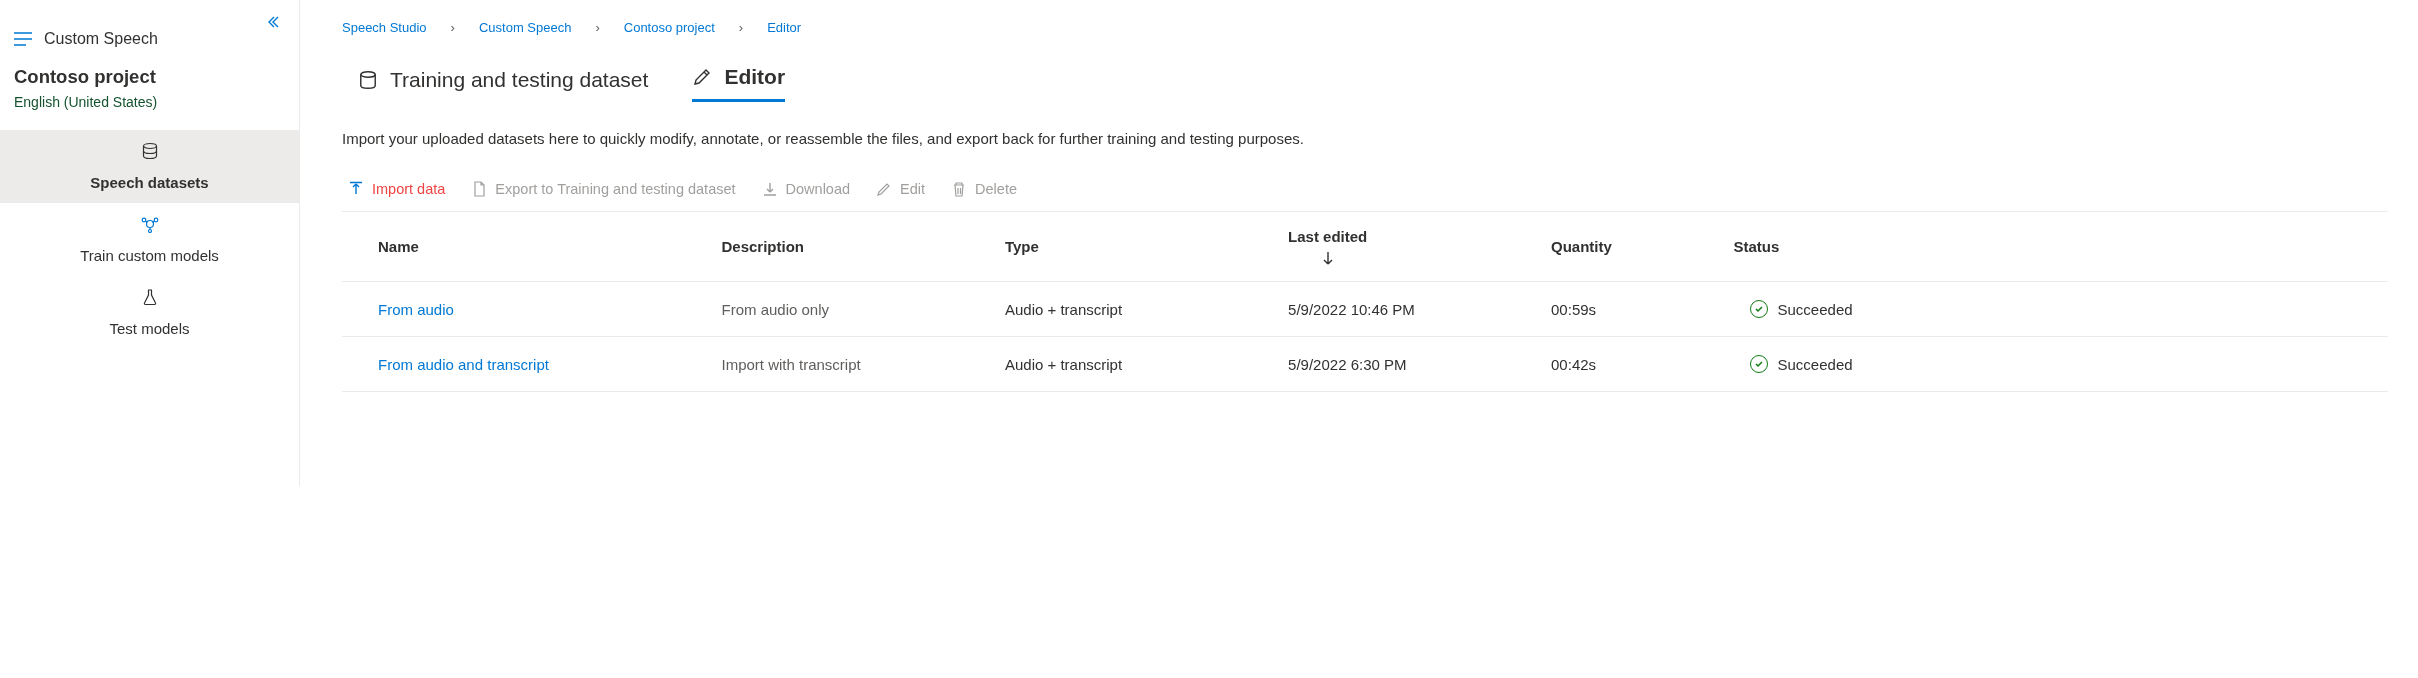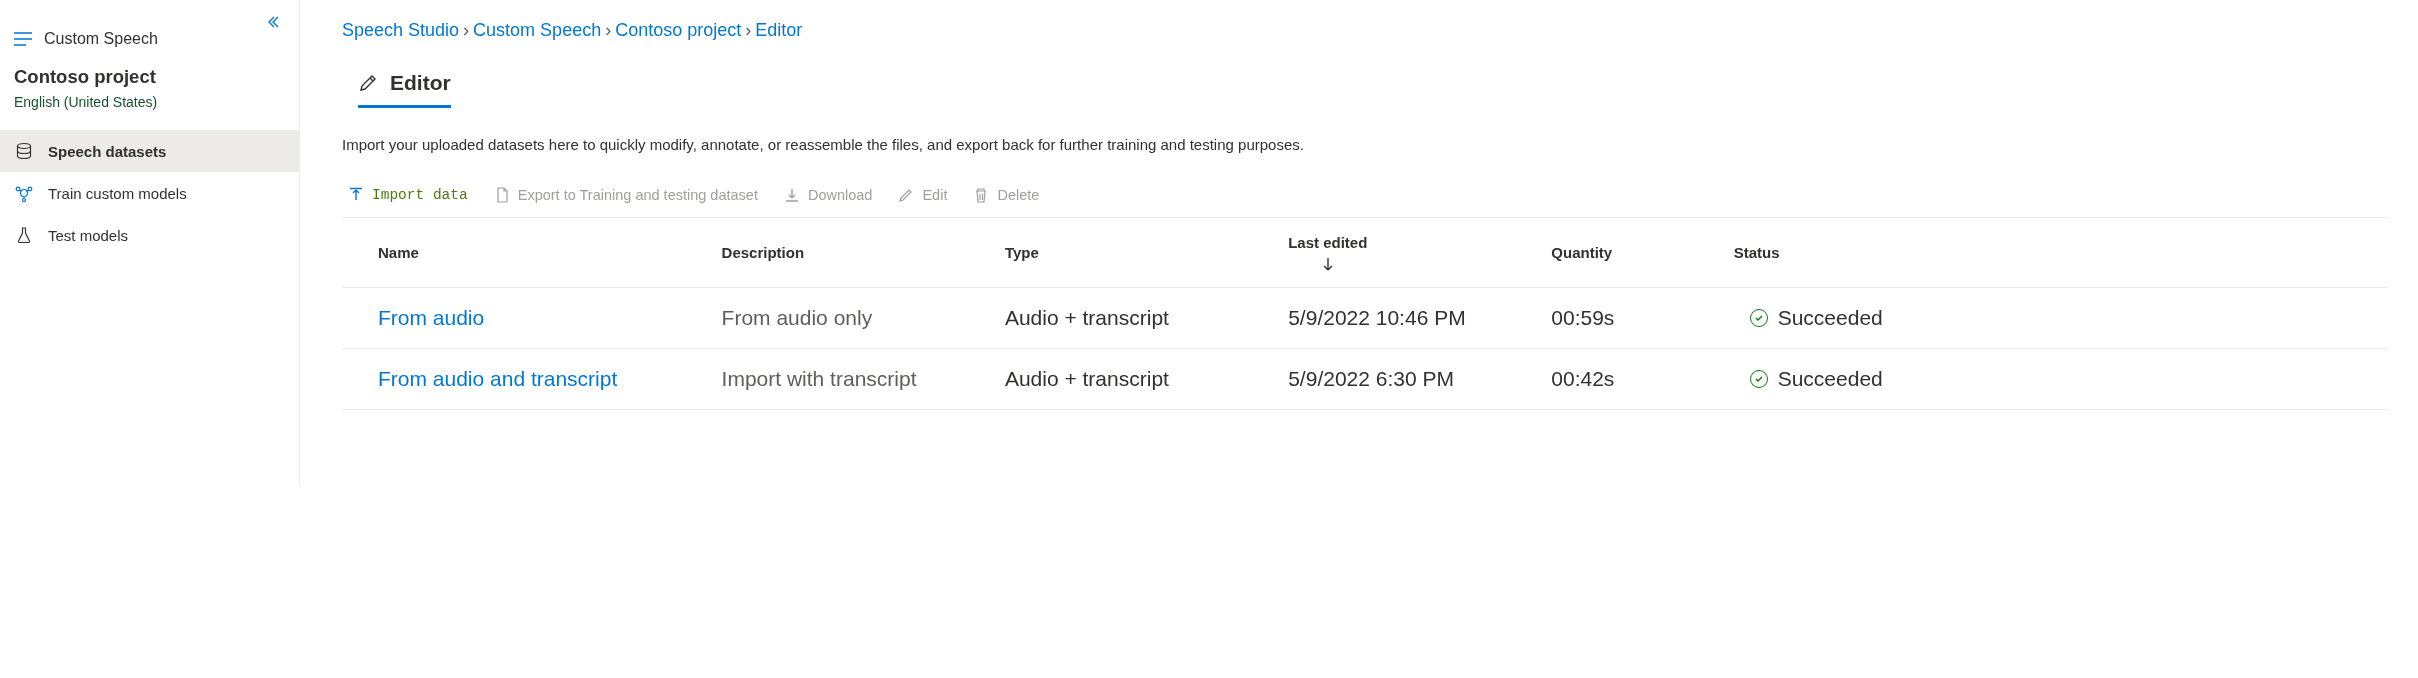--- a/index.html
+++ b/index.html
@@ -4,40 +4,40 @@
   <style>
     * { margin:0; padding:0; box-sizing:border-box; }
     body { font-family:"Segoe UI",sans-serif; font-size:14px; color:#323130; background:#fff; }
     .app { display:flex; height:486px; width:2418px; }
     .sidebar { width:300px; border-right:1px solid #edebe9; padding-top:20px; position:relative; }
     .collapse { position:absolute; top:14px; right:18px; color:#0078d4; cursor:pointer; }
     .crumb-title { display:flex; align-items:center; gap:12px; padding:10px 14px 18px 14px; font-size:16px; color:#323130; }
     .project { padding:0 14px 20px 14px; }
     .project h2 { font-size:18.5px; font-weight:600; margin-bottom:6px; }
     .project .lang { color:#14532d; font-size:14px; }
-    .nav-item { display:flex; align-items:center; gap:14px; padding:12px 14px; font-size:15px; cursor:pointer; color:#323130; }
+    .nav-item { display:flex; align-items:center; gap:14px; padding:12px 14px; font-size:15px; cursor:pointer; color:#323130;flex-direction:column; }
     .nav-item.active { background:#edebe9; font-weight:600; }
     .nav-item .icon { width:20px; display:flex; justify-content:center; color:#323130; }
     .main { flex:1; padding:20px 30px 0 42px; }
-    .breadcrumbs { display:flex; align-items:center; gap:4px; font-size:18px; color:#0078d4; margin-bottom:30px; flex-wrap:wrap; }
+    .breadcrumbs { display:flex; align-items:center; gap:24px; font-size:13px; color:#0078d4; margin-bottom:30px; flex-wrap:wrap; }
     .breadcrumbs a { color:#0078d4; text-decoration:none; cursor:pointer; }
     .breadcrumbs .sep { color:#605e5c; }
     .tabs { display:flex; gap:44px; align-items:flex-end; margin-left:16px; margin-bottom:28px; }
     .tab { display:flex; align-items:center; gap:12px; font-size:21px; color:#323130; padding-bottom:10px; cursor:pointer; }
     .tab.active { font-weight:700; border-bottom:3px solid #0078d4; }
     .tab .ticon { color:#323130; }
     .desc { font-size:15px; color:#323130; margin-bottom:34px; }
     .toolbar { display:flex; gap:26px; align-items:center; padding:0 0 14px 6px; }
     .tool { display:flex; align-items:center; gap:8px; font-size:14.5px; cursor:pointer; }
-    .tool.enabled { color:#4d7c0f;font-family:Liberation Mono, monospace; }
+    .tool.enabled { color:#ef4444; }
     .tool.disabled { color:#a19f9d; cursor:default; }
     table { width:100%; border-collapse:collapse; }
     thead th { text-align:left; font-weight:600; font-size:15px; padding:16px 12px 16px 12px; border-top:1px solid #edebe9; border-bottom:1px solid #edebe9; color:#323130; }
     thead th:first-child { width:70px; }
-    tbody td { padding:18px 12px; border-bottom:1px solid #edebe9; font-size:21px; vertical-align:middle; }
+    tbody td { padding:18px 12px; border-bottom:1px solid #edebe9; font-size:15px; vertical-align:middle; }
     tbody td .link { color:#0078d4; cursor:pointer; }
     tbody td.muted { color:#605e5c; }
     .status { display:flex; align-items:center; gap:10px;padding-left:16px; }
     .succ { width:18px; height:18px; border-radius:50%; border:1.5px solid #107c10; display:flex; align-items:center; justify-content:center; }
     .sort { display:inline-flex; align-items:center; gap:6px;flex-direction:column; }
     svg { display:block; }
     .col-name{width:17%} .col-desc{width:14%} .col-type{width:14%} .col-last{width:13%} .col-qty{width:9%} .col-status{width:33%}
   </style>
 </head>
 <body>
@@ -98,20 +98,29 @@
       <a>Speech Studio</a>
         <span class="sep">›</span>
       <a>Custom Speech</a>
         <span class="sep">›</span>
       <a>Contoso project</a>
         <span class="sep">›</span>
       <a>Editor</a>
     </nav>
 
     <div class="tabs">
+      <div class="tab">
+        <span class="ticon">
+          <svg width="20" height="20" viewBox="0 0 18 18">
+              <ellipse cx="9" cy="4" rx="6.5" ry="2.5" fill="none" stroke="#323130" stroke-width="1.3"></ellipse>
+              <path d="M2.5 4v10c0 1.4 2.9 2.5 6.5 2.5s6.5-1.1 6.5-2.5V4" fill="none" stroke="#323130" stroke-width="1.3"></path>
+            </svg>
+        </span>
+        <span>Training and testing dataset</span>
+      </div>
       <div class="tab active">
         <span class="ticon">
           <svg width="20" height="20" viewBox="0 0 20 20">
               <path d="M3 17l1-4 10-10 3 3-10 10-4 1z M12 5l3 3" fill="none" stroke="#323130" stroke-width="1.4"></path>
             </svg>
         </span>
         <span>Editor</span>
       </div>
     </div>
 

